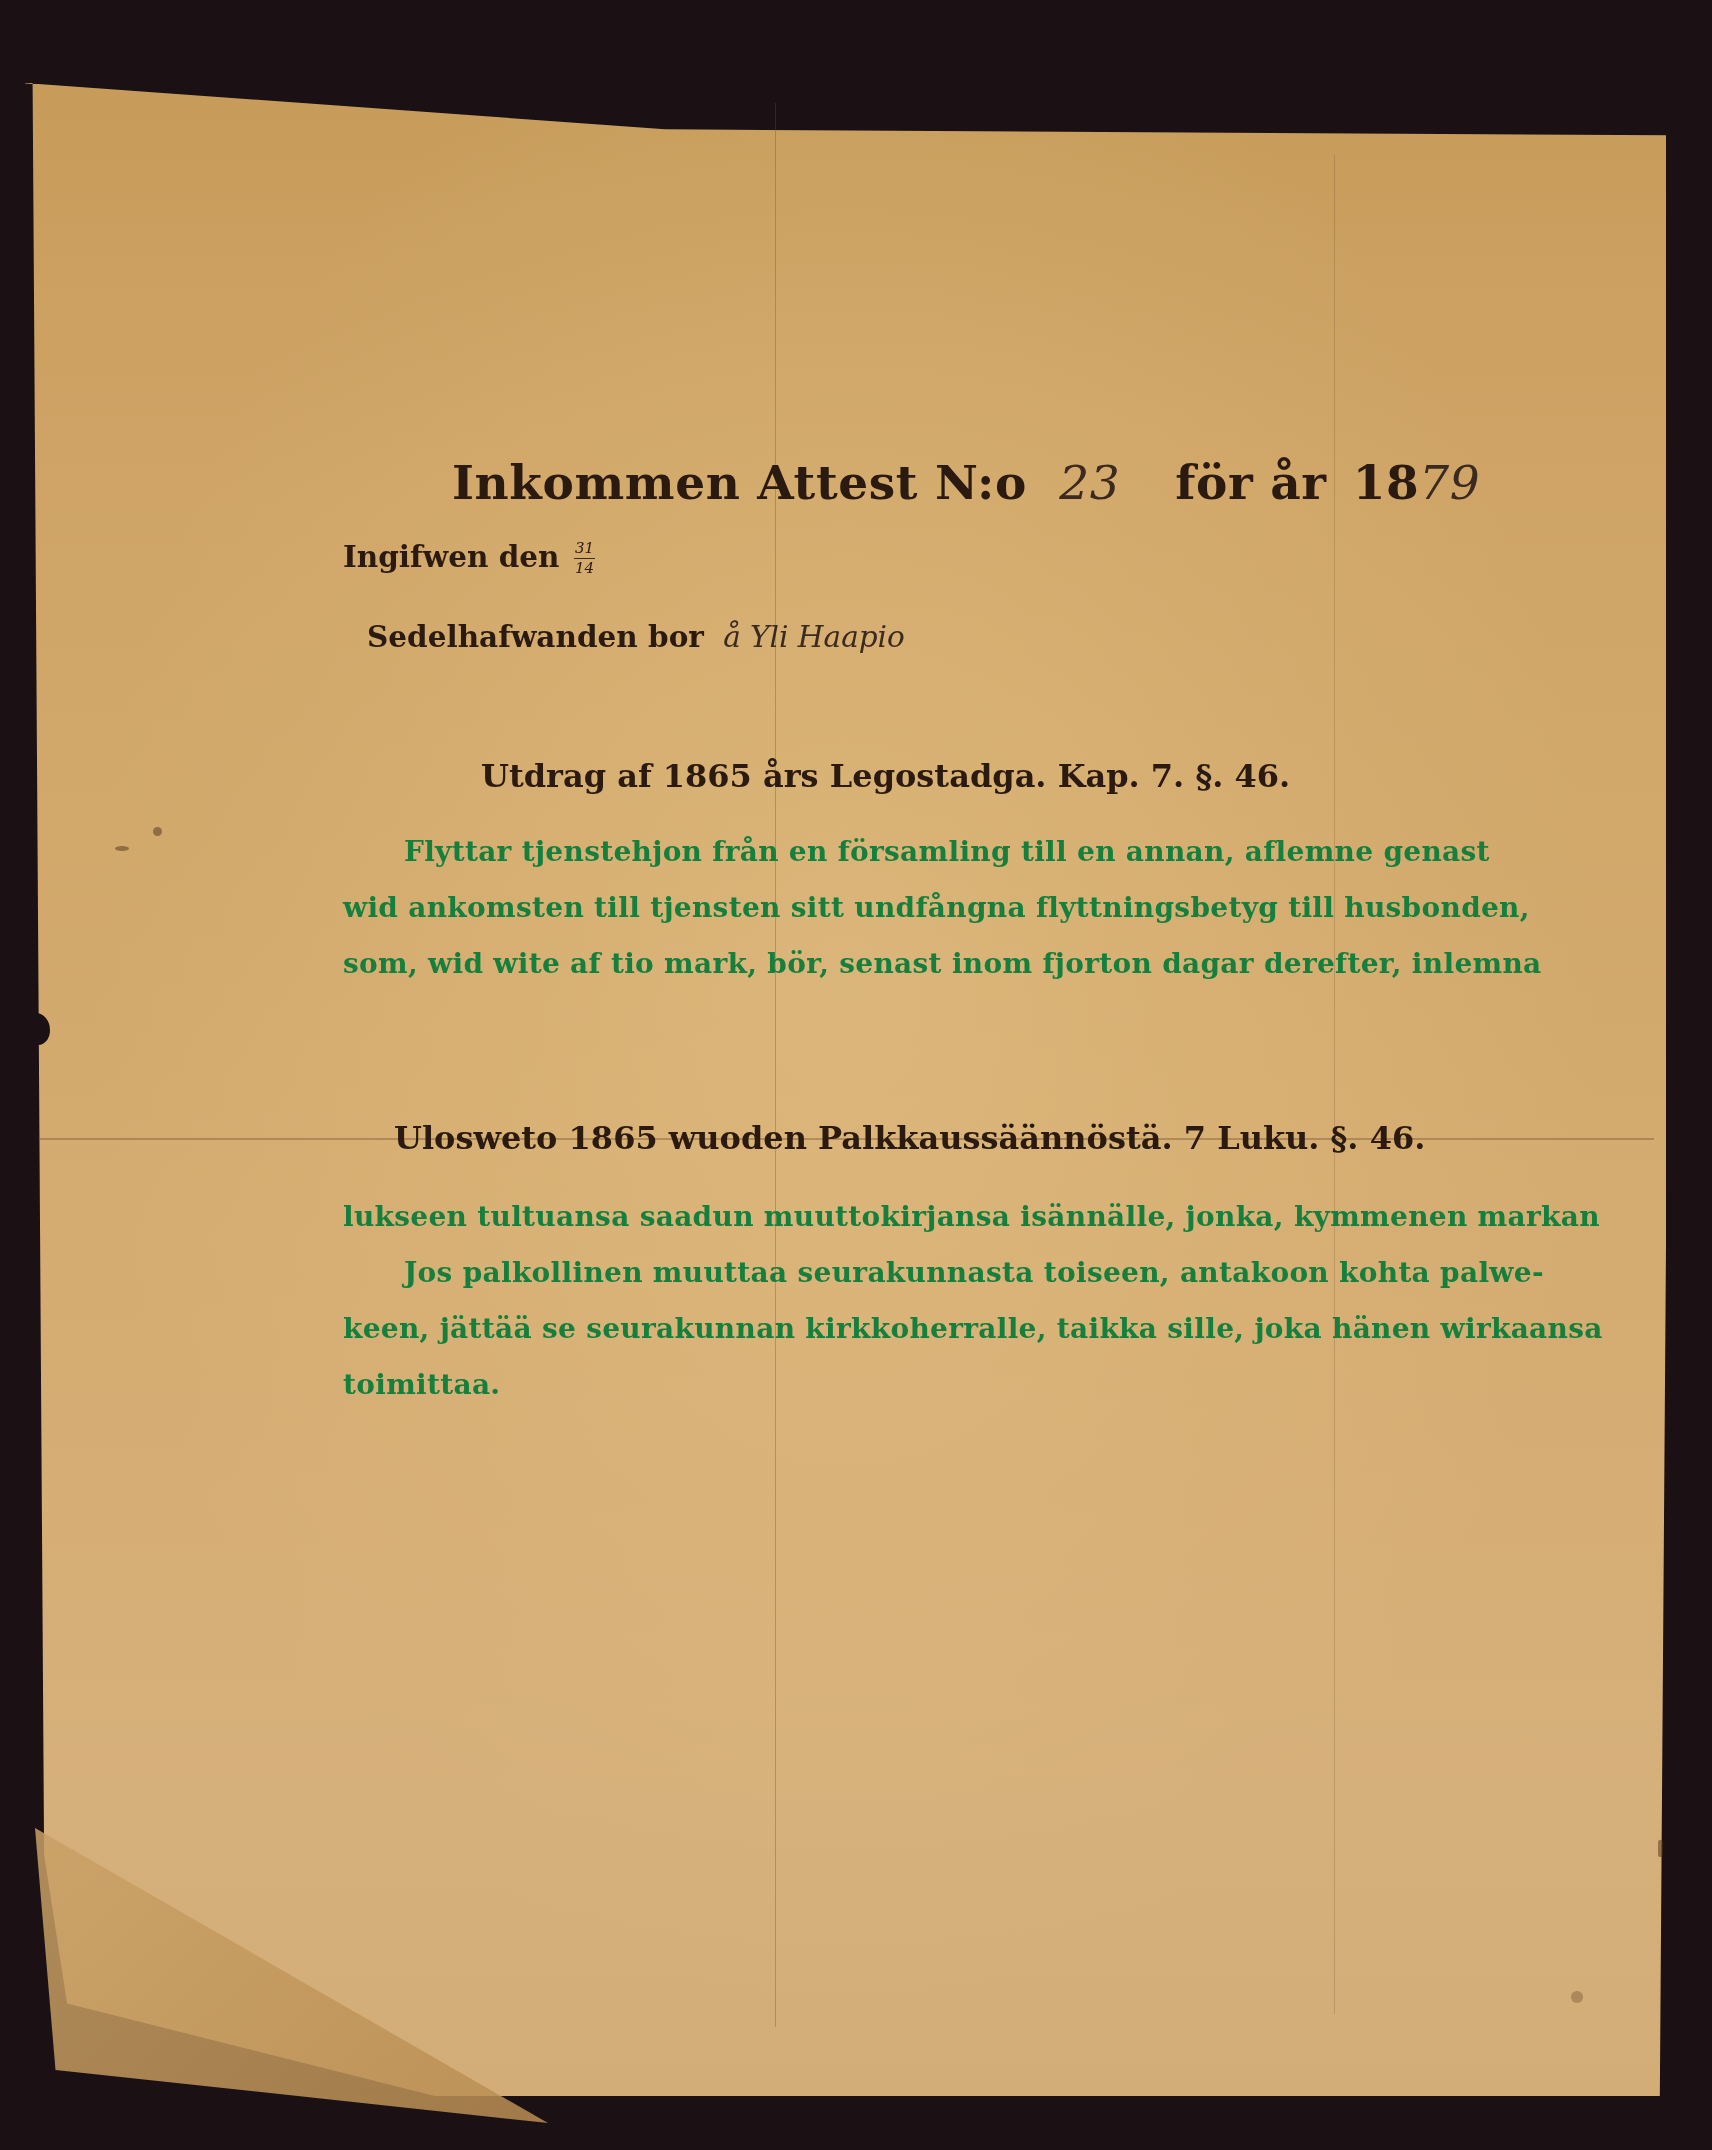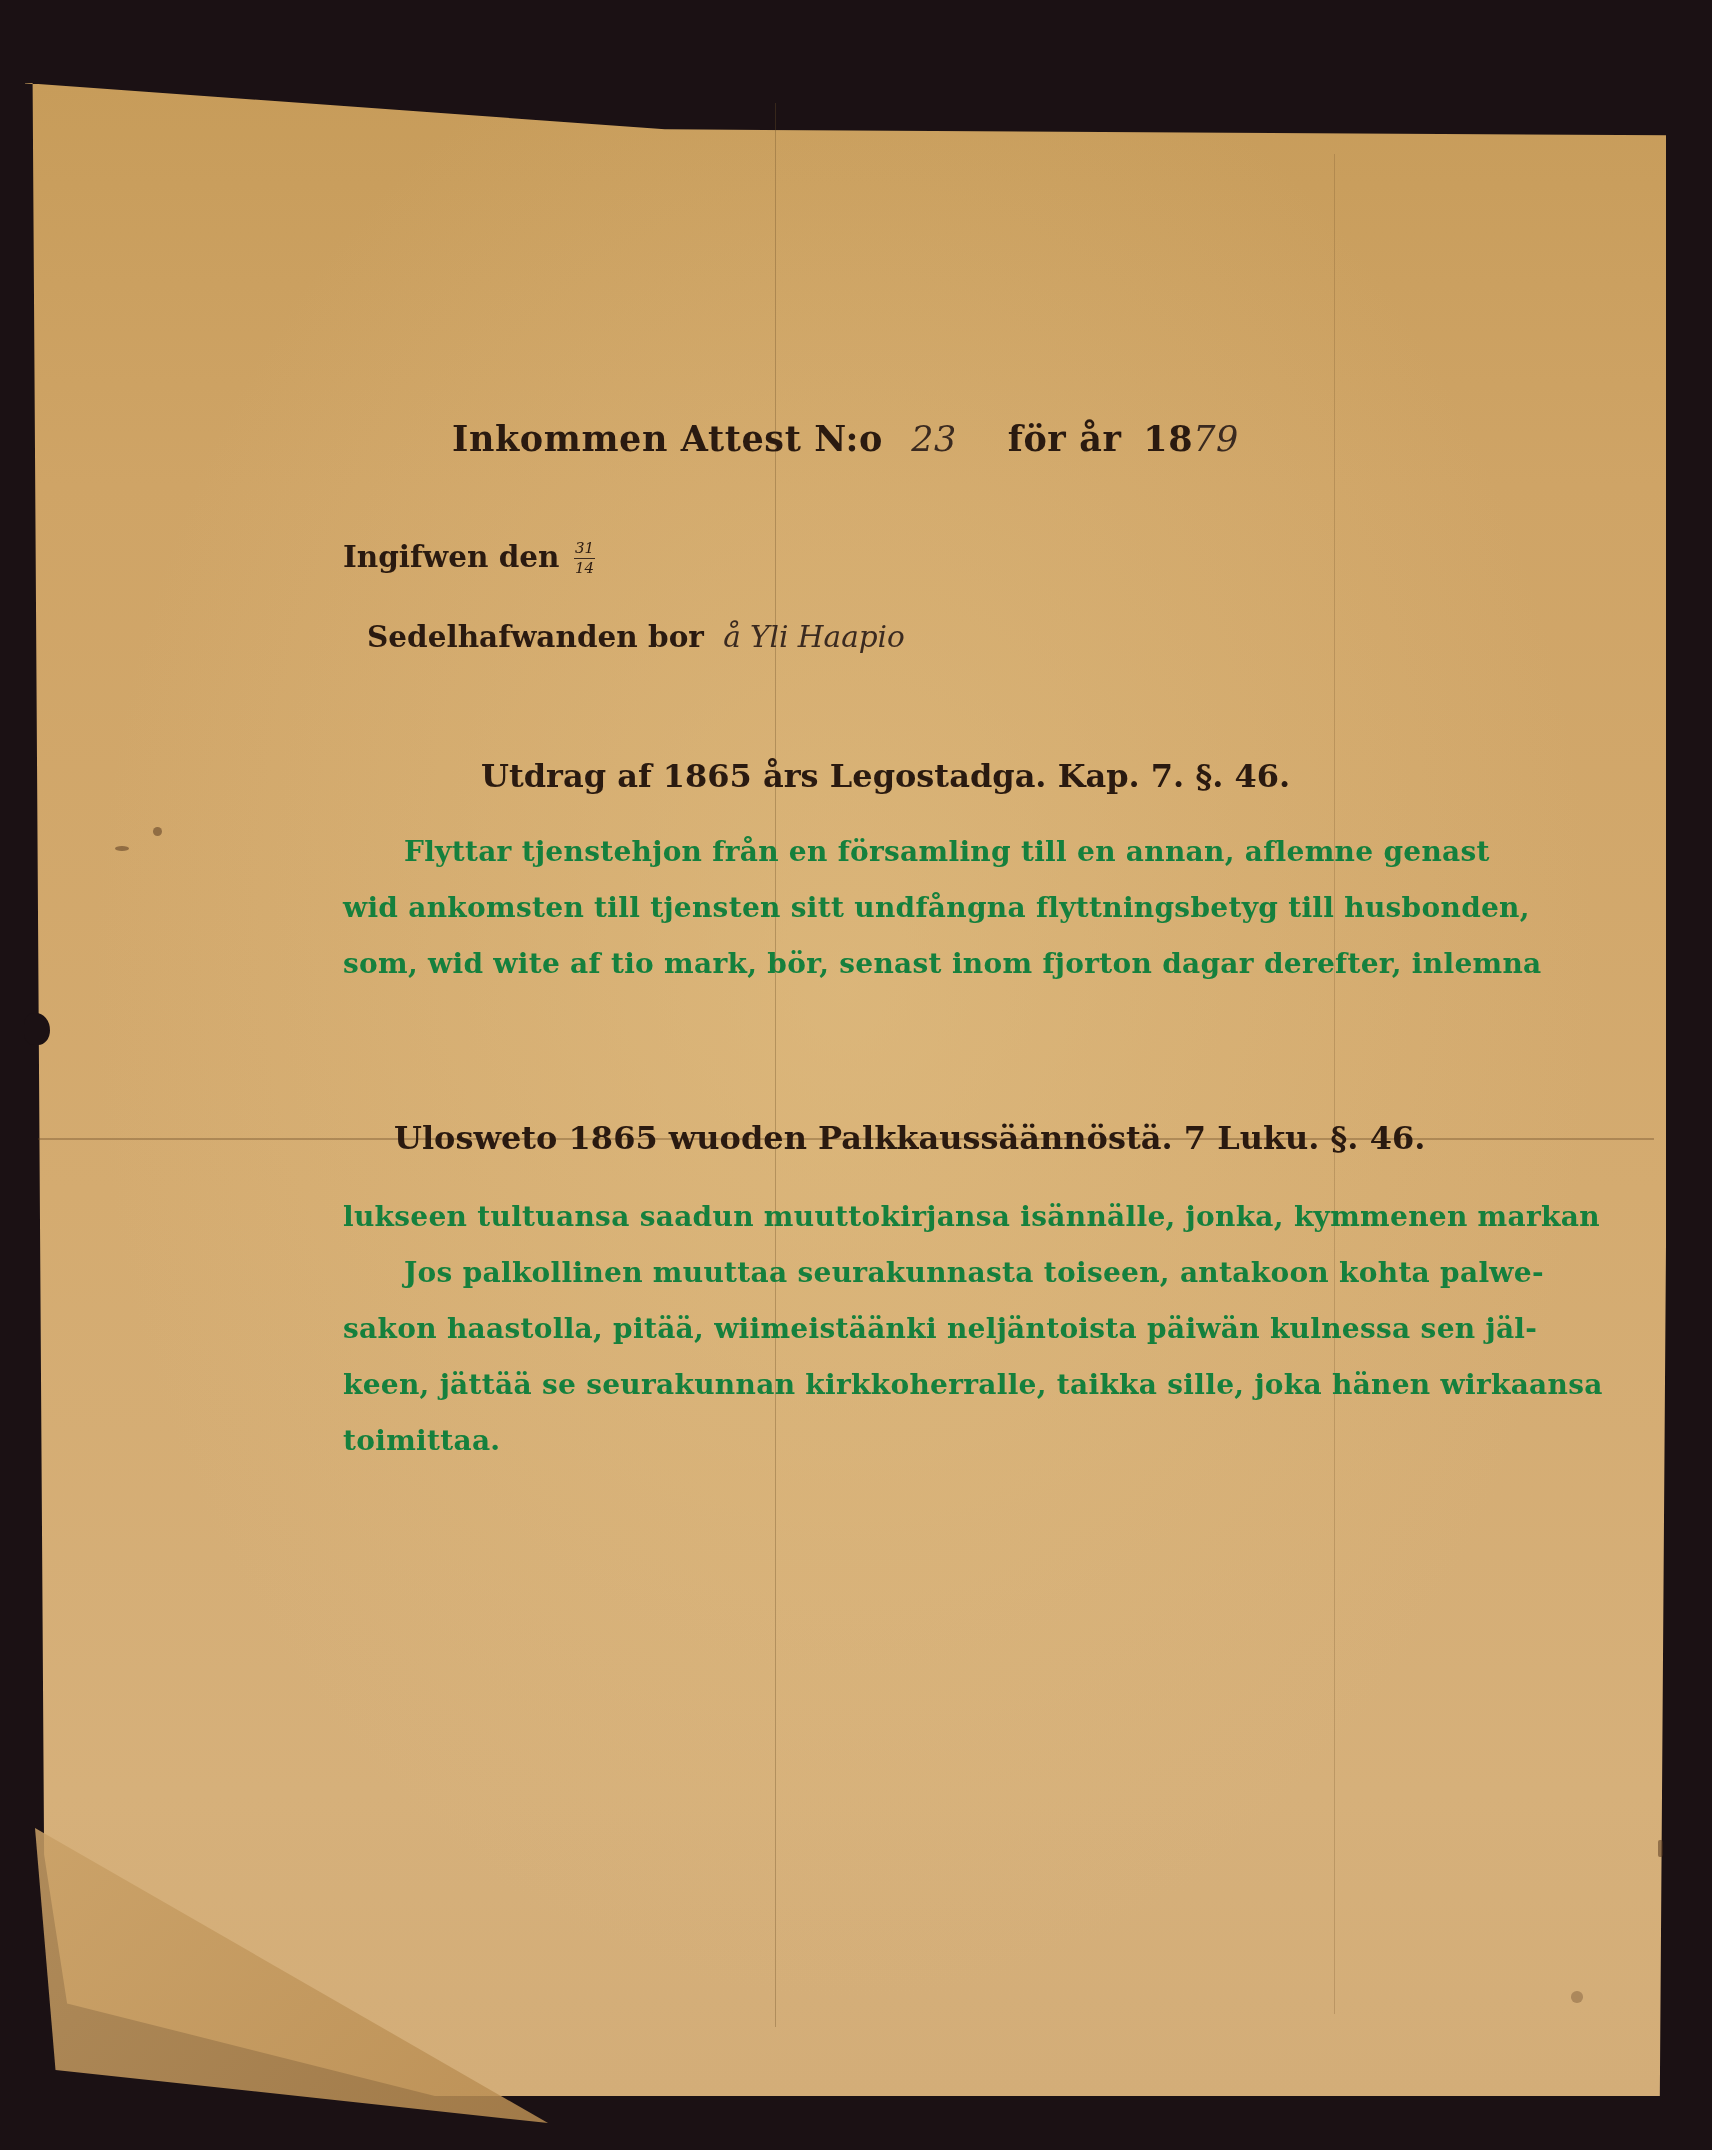--- a/index.html
+++ b/index.html
@@ -22,21 +22,21 @@
     position:absolute; left:35px; top:1828px; width:513px; height:295px;
     background:linear-gradient(135deg, #c9a066, #b98d52);
     clip-path: polygon(0% 0%, 100% 100%, 4% 82%);
     opacity:0.85;
   }
   .tear {
     position:absolute; left:24.4px; top:1013px; width:26px; height:32px;
     background:#1b1114; border-radius:40% 60% 50% 40%;
   }
   .text { position:absolute; color:#2a1a10; white-space:nowrap; }
-  .title { left:452px; top:418px; font-size:35px; font-weight:bold; letter-spacing:0.6px; }
+  .title { left:452px; top:455px; font-size:47px; font-weight:bold; letter-spacing:0.6px; }
   .hand { font-family:"DejaVu Serif", serif; font-style:italic; font-weight:normal; color:#3a2a20; }
   .label { font-size:29.5px; font-weight:bold; }
   .line-date { left:343px; top:539px; }
   .line-res  { left:343px; top:619px;margin-left:24px; }
   .frac { display:inline-block; position:relative; font-size:15px; vertical-align:top; margin-left:3.8px; line-height:19px; text-align:center; font-style:italic; font-weight:normal;}
   .frac span { display:block; }
   .frac .num { border-bottom:1.3px solid #3a2a20; padding:0 1.3px; }
   .heading { font-size:32px; font-weight:bold; }
   .h-sv { left:481px; top:757px; }
   .h-fi { left:394px; top:1119px; }
@@ -89,17 +89,16 @@
   <span class="ln indent">Flyttar tjenstehjon från en församling till en annan, aflemne genast</span>
   <span class="ln">wid ankomsten till tjensten sitt undfångna flyttningsbetyg till husbonden,</span>
   <span class="ln">som, wid wite af tio mark, bör, senast inom fjorton dagar derefter, inlemna</span>
 </div>
 
 <div class="text heading h-fi">Ulosweto 1865 wuoden Palkkaussäännöstä.  7 Luku.  §. 46.</div>
 
 <div class="para p-fi">
   <span class="ln">lukseen tultuansa saadun muuttokirjansa isännälle, jonka, kymmenen markan</span>
   <span class="ln indent">Jos palkollinen muuttaa seurakunnasta toiseen, antakoon kohta palwe-</span>
-  <span class="ln">sakon haastolla, pitää, wiimeistäänki neljäntoista päiwän kulnessa sen jäl-</span>
   <span class="ln">keen, jättää se seurakunnan kirkkoherralle, taikka sille, joka hänen wirkaansa</span>
   <span class="ln last">toimittaa.</span>
 </div>
 
 
 </body></html>

